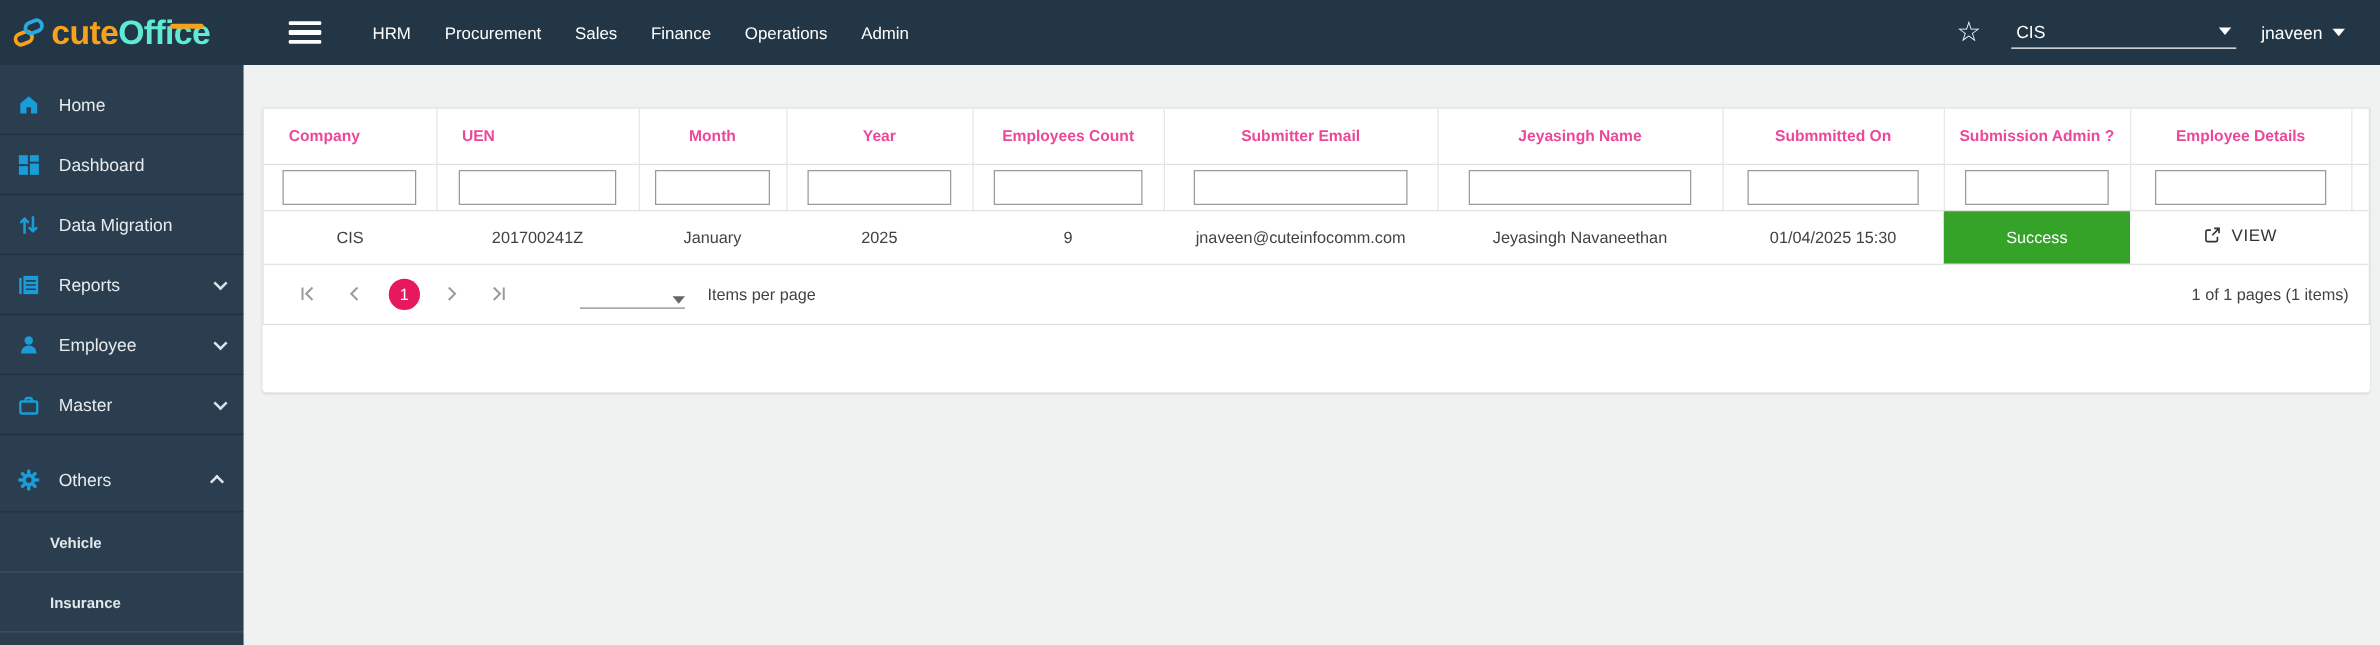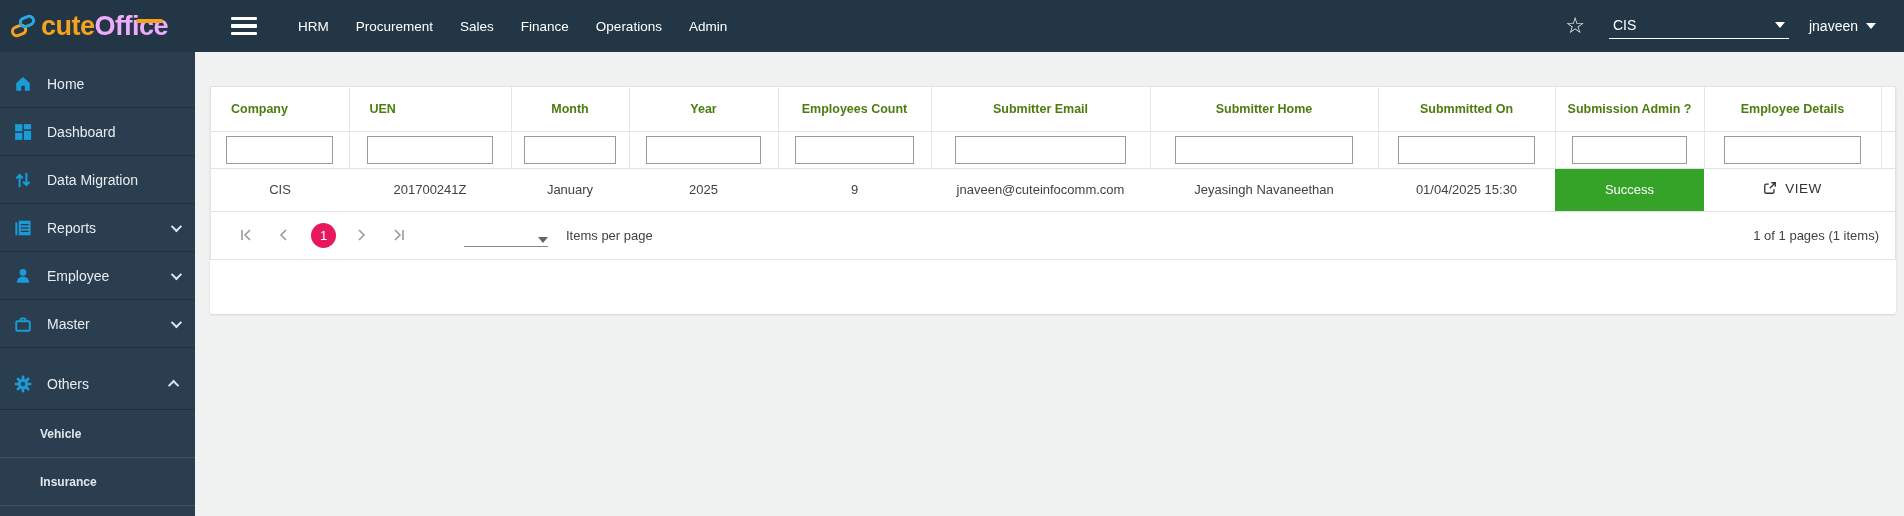--- a/index.html
+++ b/index.html
@@ -4,21 +4,21 @@
 <style>
   * { box-sizing: border-box; margin: 0; padding: 0; }
   html,body { width:1904px; height:516px; overflow:hidden;
     font-family:"Liberation Sans", sans-serif; background:#f0f1f1; }
 
   
   .topbar { height:52px; background:#233645; display:flex; align-items:center; color:#fff; }
   .logo { width:195px; display:flex; align-items:center; padding-left:10px; cursor:pointer; }
   .logo-text { font-size:27px; font-weight:bold; margin-left:5px; position:relative; letter-spacing:-0.5px;}
   .logo-cute { color:#f6a21d; }
-  .logo-office { color:#f0abfc; position:relative;margin-top:16px; }
+  .logo-office { color:#5eead4; position:relative;margin-top:16px; }
   .logo-office::after { content:""; position:absolute; left:41px; top:8px; width:27px; height:4px;
     background:#f6a21d; border-radius:2px; }
   .burger { margin-left:36px; display:flex; flex-direction:column; gap:4px; cursor:pointer; }
   .burger span { width:26px; height:3.5px; background:#fff; border-radius:1px; }
   .topnav { display:flex; margin-left:41px; gap:27px; font-size:13.5px; }
   .topnav span { cursor:pointer; }
   .top-right { margin-left:auto; display:flex; align-items:center; padding-right:28px; }
   .star { font-size:22px; color:#fff; cursor:pointer; line-height:1; }
   .company-select { margin-left:24px; width:180px; border-bottom:1px solid #fff; height:26px;
     display:flex; align-items:center; justify-content:space-between; font-size:14px; cursor:pointer; padding:0 4px 2px 4px;}
@@ -51,21 +51,21 @@
   .plus-circle { width:19px; height:19px; background:#fff; color:#177fc0; border-radius:50%;
     display:flex; align-items:center; justify-content:center; font-size:16px; font-weight:bold; line-height:1; }
 
   .table-card { margin-top:26px; background:#fff; border-radius:3px; box-shadow:0 1px 2px rgba(0,0,0,0.12);
     padding-bottom:54px; }
   .grid { border:1px solid #e2e2e2; }
   .toolbar { height:35px; display:flex; align-items:center; gap:9px; padding-left:14px;
     border-bottom:1px solid #e2e2e2; font-size:13.5px; color:#424242; cursor:pointer; }
 
   table { width:100%; border-collapse:collapse; table-layout:fixed; }
-  th { height:44px; font-size:12.5px; font-weight:bold; color:#4d7c0f; border-right:1px solid #e6e6e6;
+  th { height:44px; font-size:12.5px; font-weight:bold; color:#ec4899; border-right:1px solid #e6e6e6;
     border-bottom:1px solid #e2e2e2; text-align:center; padding:0 6px; line-height:1.45; cursor:pointer; }
   th.al, td.al { text-align:left; padding-left:20px; }
   th:last-child { border-right:none; }
   .filter-row td { height:37px; border-right:1px solid #e6e6e6; border-bottom:1px solid #e2e2e2; text-align:center; }
   .filter-row td:last-child { border-right:none; }
   .filter-row input { width:78%; height:28px; border:1px solid #9a9a9a; background:#fff; font-family:inherit;
     font-size:13px; padding:0 6px; }
   .filter-row td.al { text-align:center; padding-left:0; }
   .data-row td { height:43px; font-size:13px; color:#424242; border-bottom:1px solid #e2e2e2;
     text-align:center; padding:0 6px; }
@@ -234,21 +234,21 @@
               <col style="width:14px">
           </colgroup>
           <thead>
             <tr>
               <th class="al">Company</th>
               <th class="al">UEN</th>
               <th>Month</th>
               <th>Year</th>
               <th>Employees Count</th>
               <th>Submitter Email</th>
-              <th>Submitter Home</th>
+              <th>Jeyasingh Name</th>
               <th>Submmitted On</th>
               <th>Submission Admin ?</th>
               <th>Employee Details</th>
               <th></th>
             </tr>
             <tr class="filter-row">
               <td class="al"><input style=""></td>
               <td class="al"><input style=""></td>
               <td><input style=""></td>
               <td><input style=""></td>

